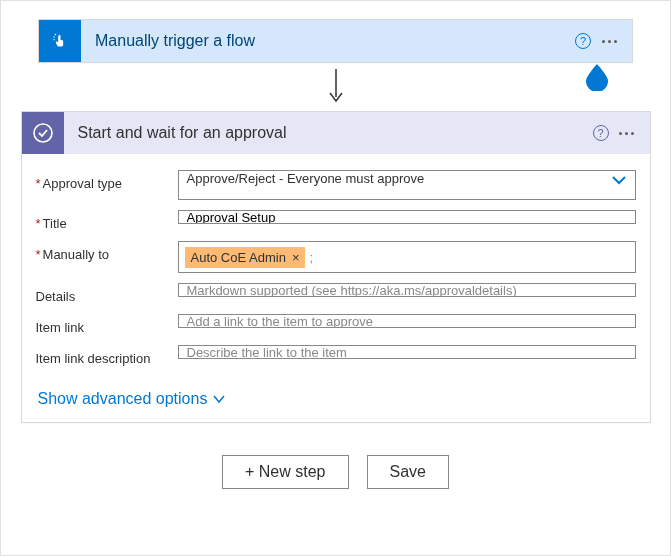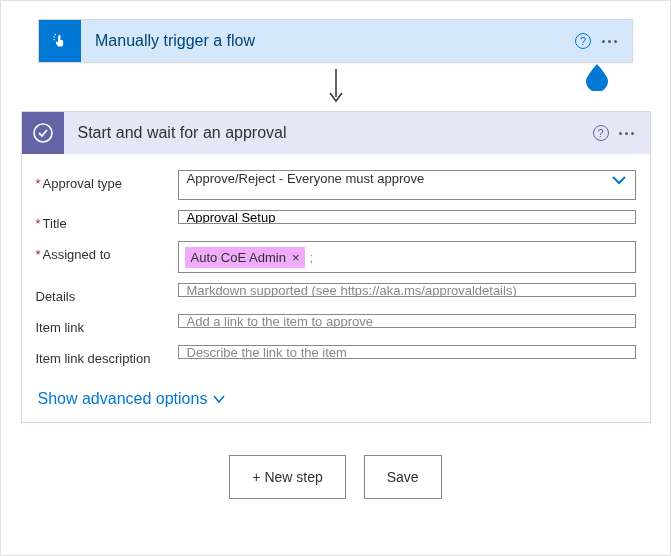--- a/index.html
+++ b/index.html
@@ -124,21 +124,21 @@
   .input {
     flex:1; border:1px solid #8a8886; height:14px; padding:0 8px;
     font-size:13px; font-family:inherit; outline:none;
   }
   .input::placeholder { color:#888; font-style:normal; }
   .chip-field {
     flex:1; border:1px solid #8a8886; min-height:32px;
     display:flex; align-items:center; padding:3px 6px; gap:4px;
   }
   .chip {
-    background:#f0abfc;
+    background:#fdba74;
     padding:3px 6px;
     display:flex; align-items:center; gap:4px;
     font-size:13px;
   }
   .chip-x {
     cursor:pointer; font-size:13px; color:#323130;
     margin-left:2px;
   }
   .semicolon { color:#888; }
   .adv-link {
@@ -154,23 +154,23 @@
   
   .footer {
     display:flex;
     justify-content:center;
     gap: 18px;
     margin-top: 32px;
   }
   .btn {
     border:1px solid #8a8886;
     background:#fff;
-    height: 44px;
+    height: 34px;
     padding: 0 22px;
-    font-size: 14px;
+    font-size: 16px;
     cursor:pointer;
     font-family:inherit;
     color:#323130;
     display:flex; align-items:center; gap:6px;
   }
 </style>
 </head>
 <body>
 
 <div class="canvas">
@@ -246,21 +246,21 @@
           </span>
         </div>
       </div>
 
       <div class="row">
         <div class="row-label req">Title</div>
         <input class="input" value="Approval Setup" style="">
       </div>
 
       <div class="row">
-        <div class="row-label req">Assigned to</div>
+        <div class="row-label req">Manually to</div>
         <div class="chip-field">
           <div class="chip">
             <span>Auto CoE Admin</span>
             <span class="chip-x">×</span>
           </div>
           <span class="semicolon">;</span>
         </div>
       </div>
 
       <div class="row">

